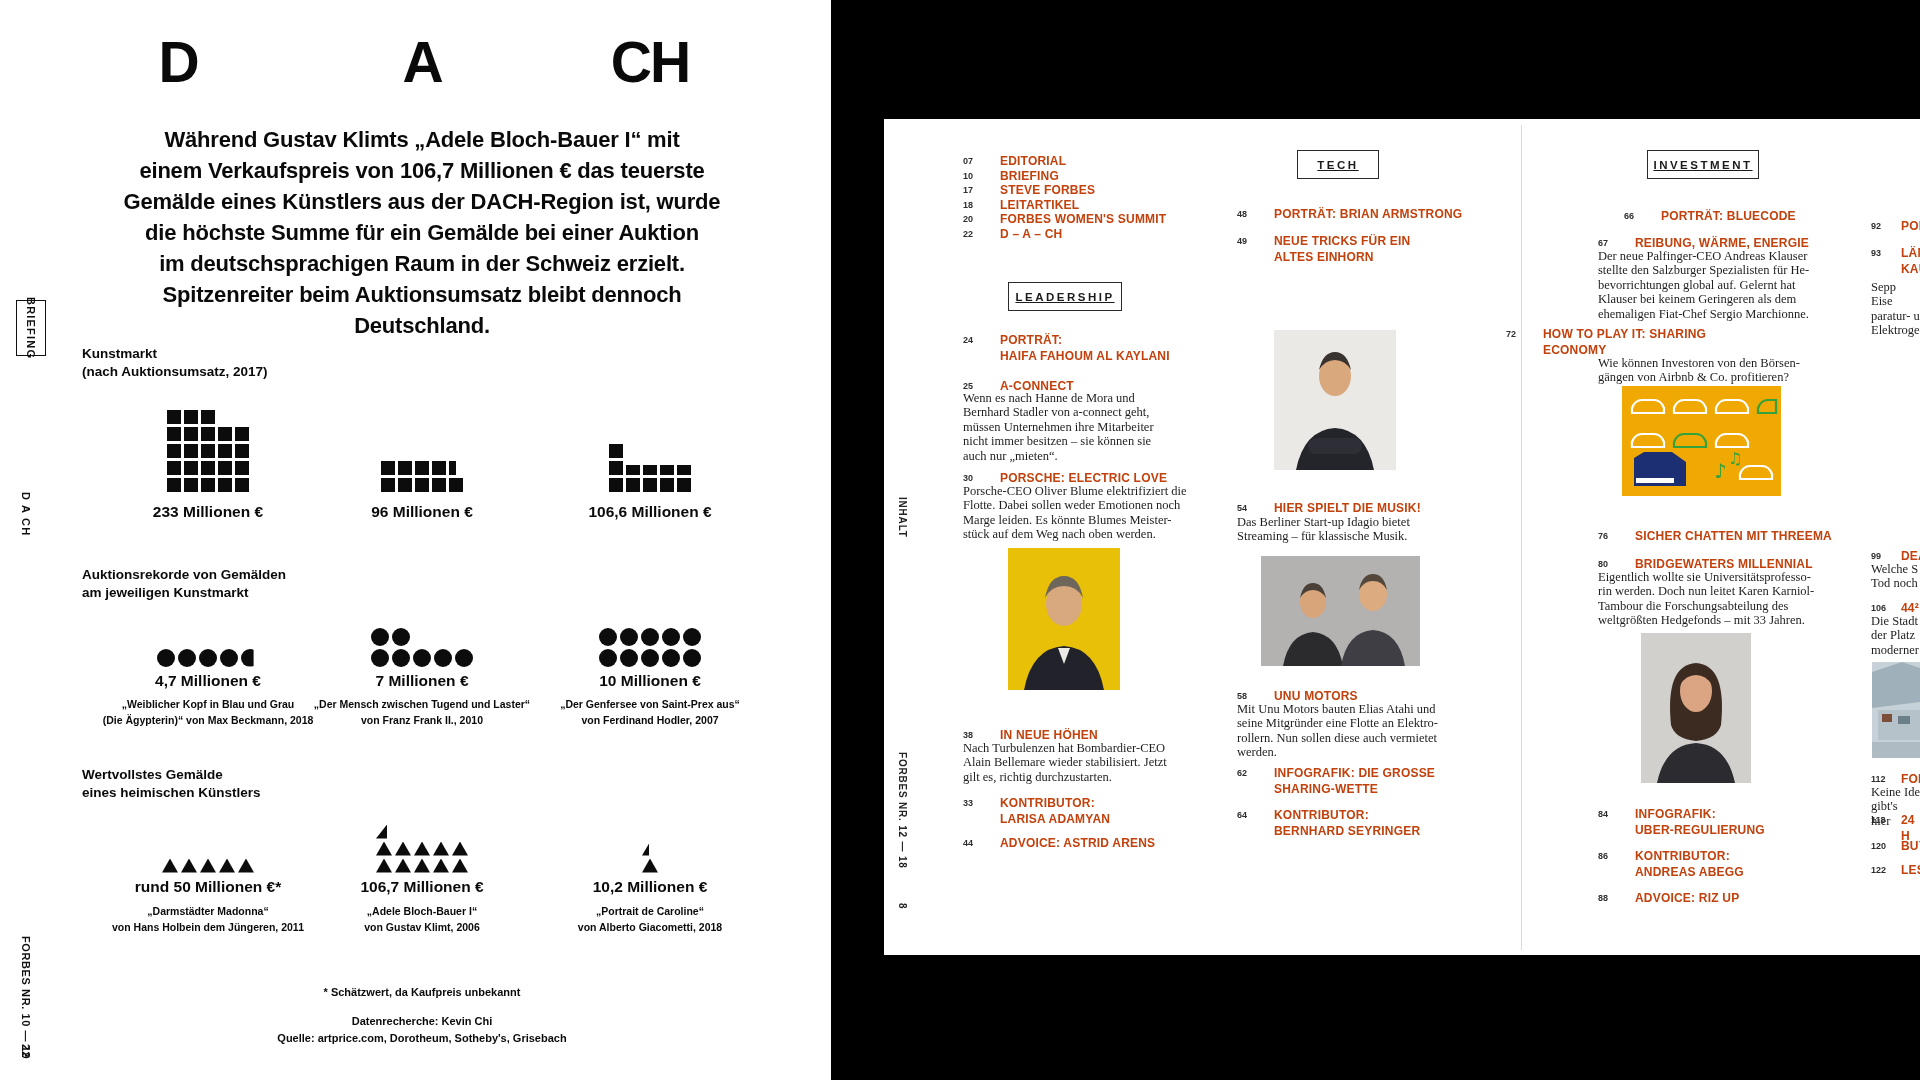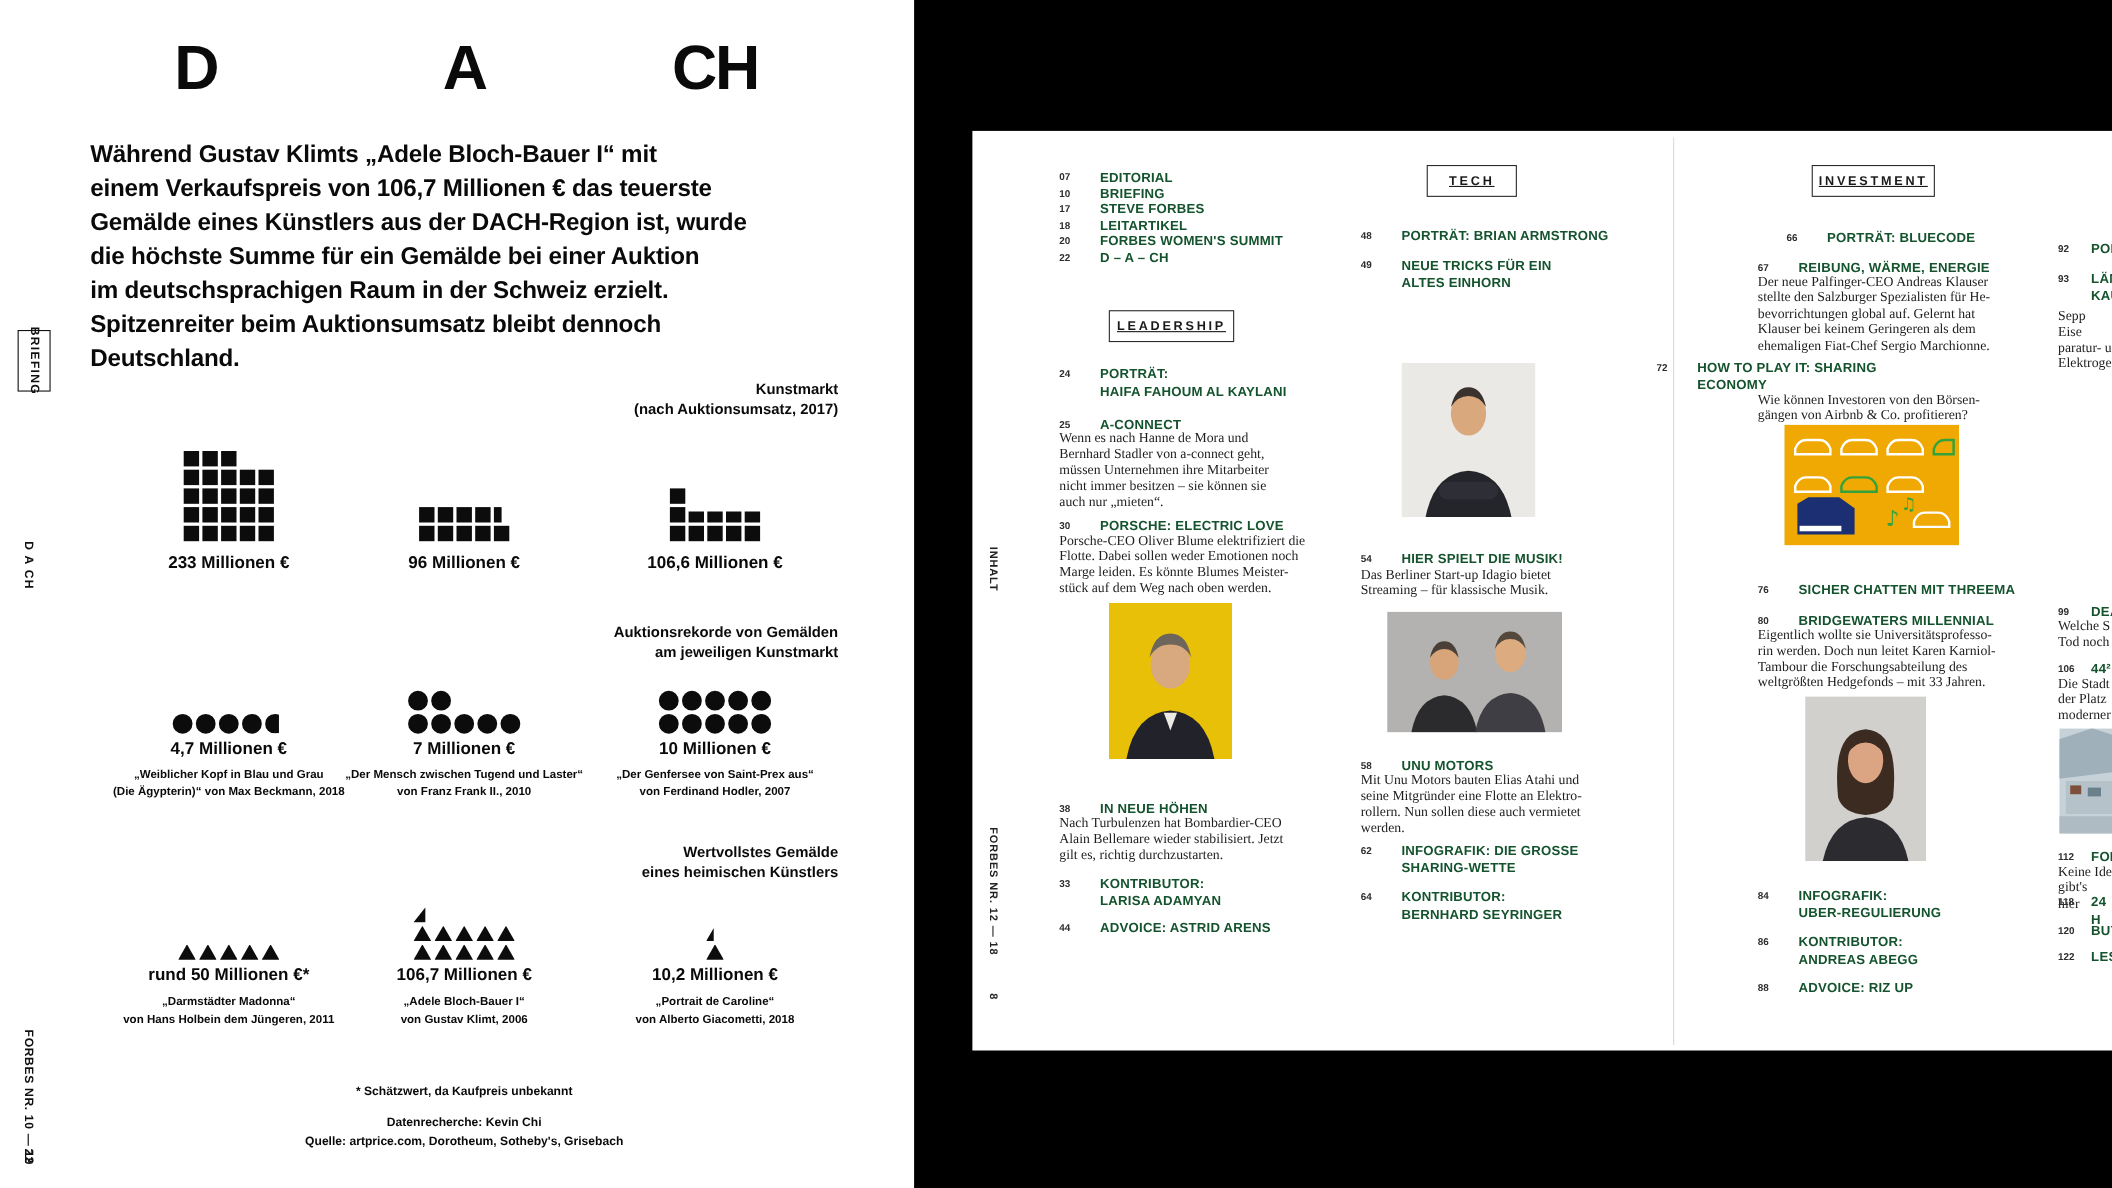--- a/index.html
+++ b/index.html
@@ -5,23 +5,23 @@
   html,body{margin:0;padding:0;background:#444;}
   .stage{position:relative;width:1920px;height:1080px;background:#fff;overflow:hidden;
          font-family:"Liberation Sans",sans-serif;color:#0a0a0a;}
   
   .vtext{position:absolute;writing-mode:vertical-rl;font:bold 11px "Liberation Sans",sans-serif;
          letter-spacing:1.2px;color:#111;white-space:nowrap;}
   .briefing-box{position:absolute;left:16px;top:300px;width:28px;height:54px;border:1.5px solid #111;
          display:flex;align-items:center;justify-content:center;}
   .hletter{position:absolute;top:34px;font:bold 57px/1 "Liberation Sans",sans-serif;letter-spacing:-2px;
          text-align:center;width:110px;}
-  .intro{position:absolute;left:82px;top:124px;width:680px;text-align:left;
+  .intro{position:absolute;left:82px;top:124px;width:680px;text-align:center;
          font:bold 22px/31px "Liberation Sans",sans-serif;white-space:pre-line;letter-spacing:-.2px;}
-  .shead{position:absolute;left:82px;width:680px;text-align:right;
+  .shead{position:absolute;left:82px;width:680px;text-align:left;
          font:bold 13.5px/17.5px "Liberation Sans",sans-serif;white-space:pre-line;}
   .pcol{position:absolute;width:300px;display:flex;align-items:flex-end;justify-content:center;}
   .picto{display:flex;flex-direction:column;align-items:flex-start;}
   .prow{display:flex;}
   .cell{background:#0c0c0c;margin:1.5px;flex:none;}
   .square.cF{width:14px;height:14px}
   .square.cH{width:7px;height:14px}
   .square.cS{width:14px;height:10px;align-self:flex-end}
   .circle.cF{width:18px;height:18px;border-radius:50%}
   .circle.cP{width:18px;height:18px;border-radius:50%;clip-path:inset(0 30% 0 0)}
@@ -39,21 +39,21 @@
   .black{position:absolute;left:831px;top:0;width:1089px;height:1080px;background:#000;}
   .rpage{position:absolute;left:884px;top:119px;width:1036px;height:836px;background:#fff;}
   .rdivider{position:absolute;left:1521px;top:125px;width:1px;height:825px;background:#dadada;}
   .rvtext{position:absolute;writing-mode:vertical-rl;font:bold 10px "Liberation Sans",sans-serif;
         letter-spacing:.8px;color:#222;white-space:nowrap;}
   .catbox{position:absolute;border:1.2px solid #2a2a2a;display:flex;align-items:center;justify-content:center;
         font:600 11.5px "Liberation Sans",sans-serif;letter-spacing:2.5px;color:#1a1a1a;text-decoration:underline;}
   .row{position:absolute;display:flex;}
   .row .n{width:37px;flex:none;font:bold 9px "Liberation Sans",sans-serif;color:#2e2e2e;padding-top:2.5px;}
   .row.narrow .n{width:30px;}
-  .row .t{font:bold 12px/16px "Liberation Sans",sans-serif;letter-spacing:.2px;color:#14532d;
+  .row .t{font:bold 12px/16px "Liberation Sans",sans-serif;letter-spacing:.2px;color:#c2410c;
         white-space:pre-line;}
   .bd{position:absolute;font:12.5px/14.4px "Liberation Serif",serif;color:#1d1d1d;white-space:pre-line;}
   .photo{position:absolute;overflow:hidden;}
   .photo svg{display:block;}
 </style>
 </head>
 <body>
 
 <div class="stage">
 

